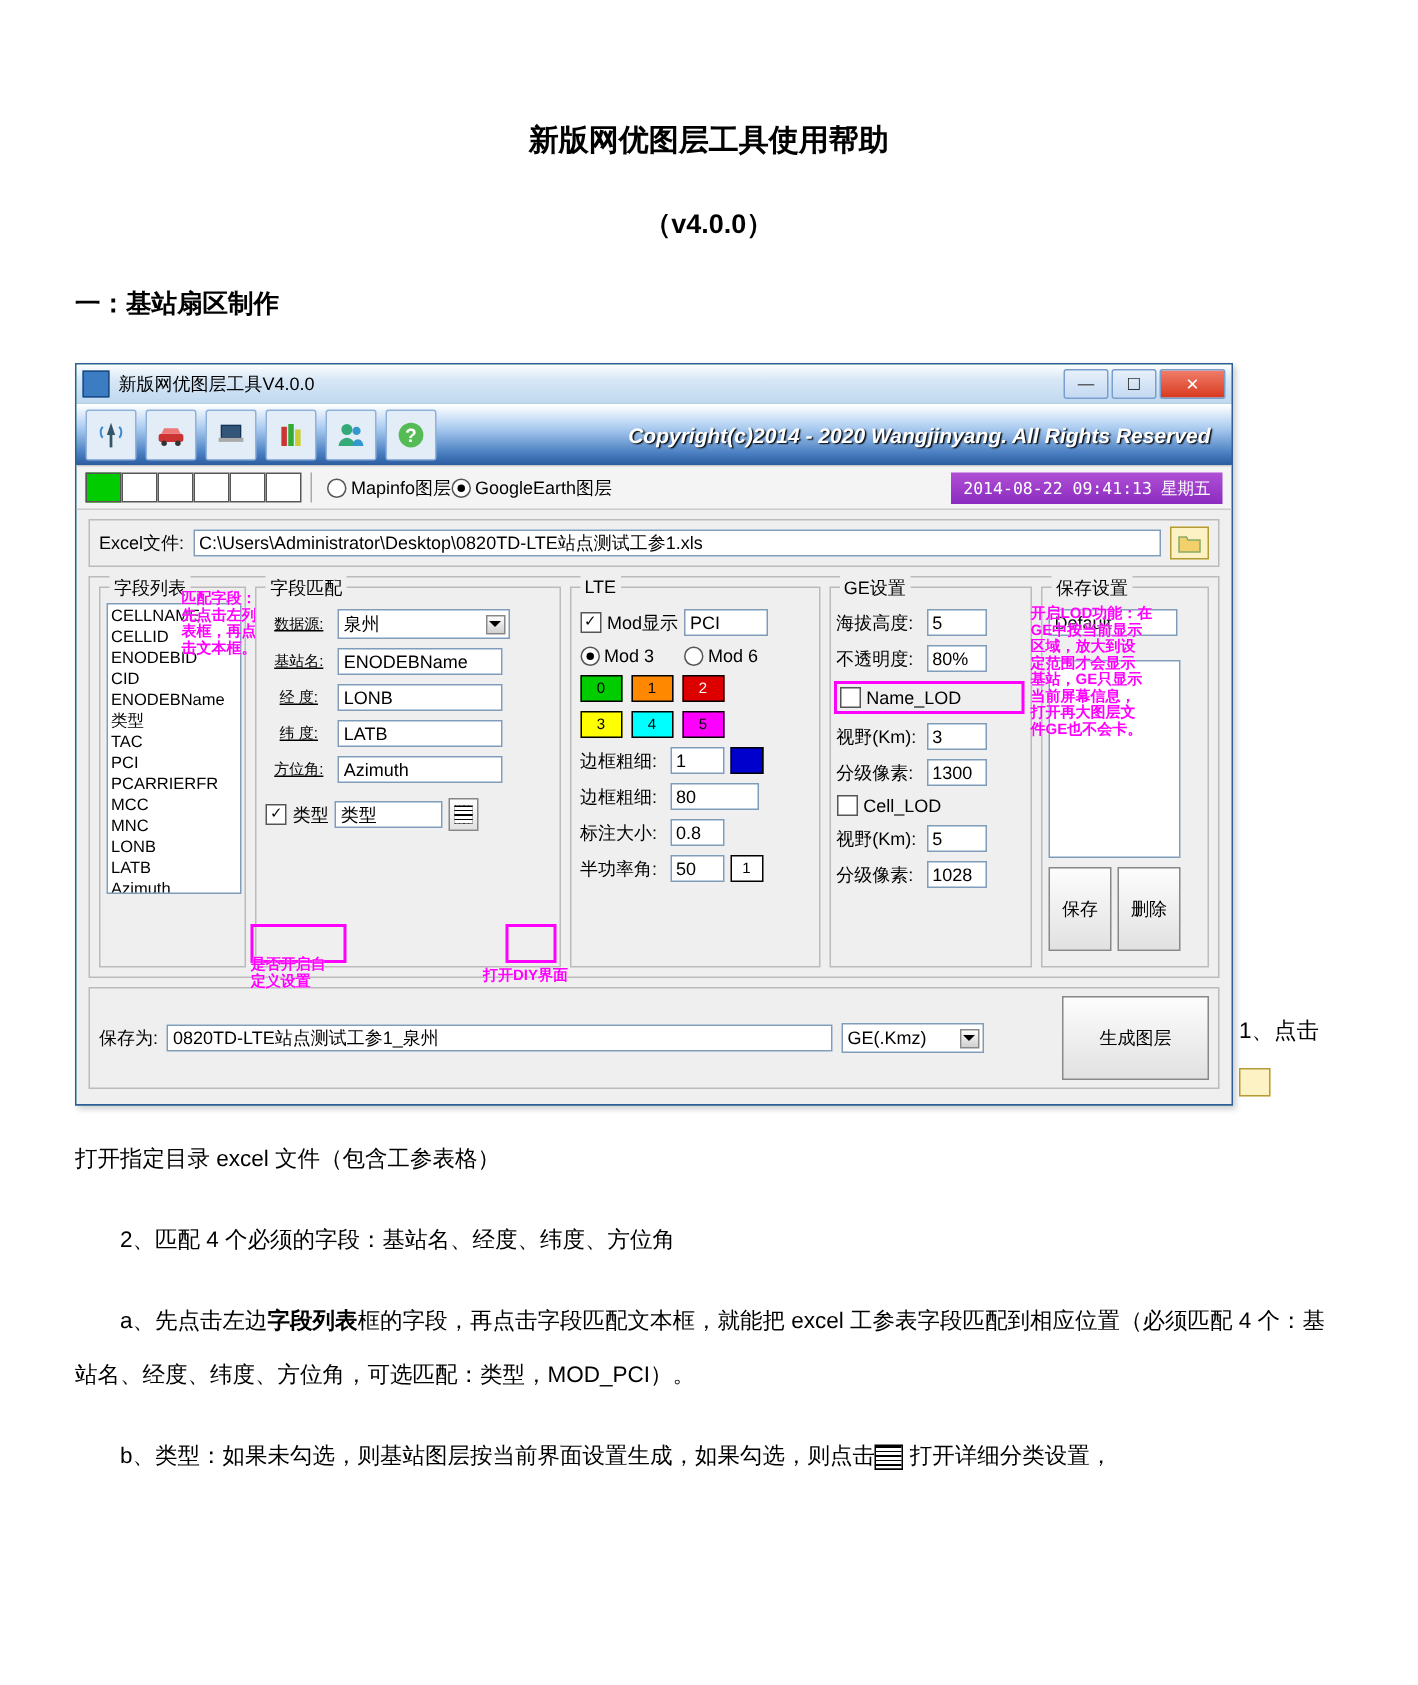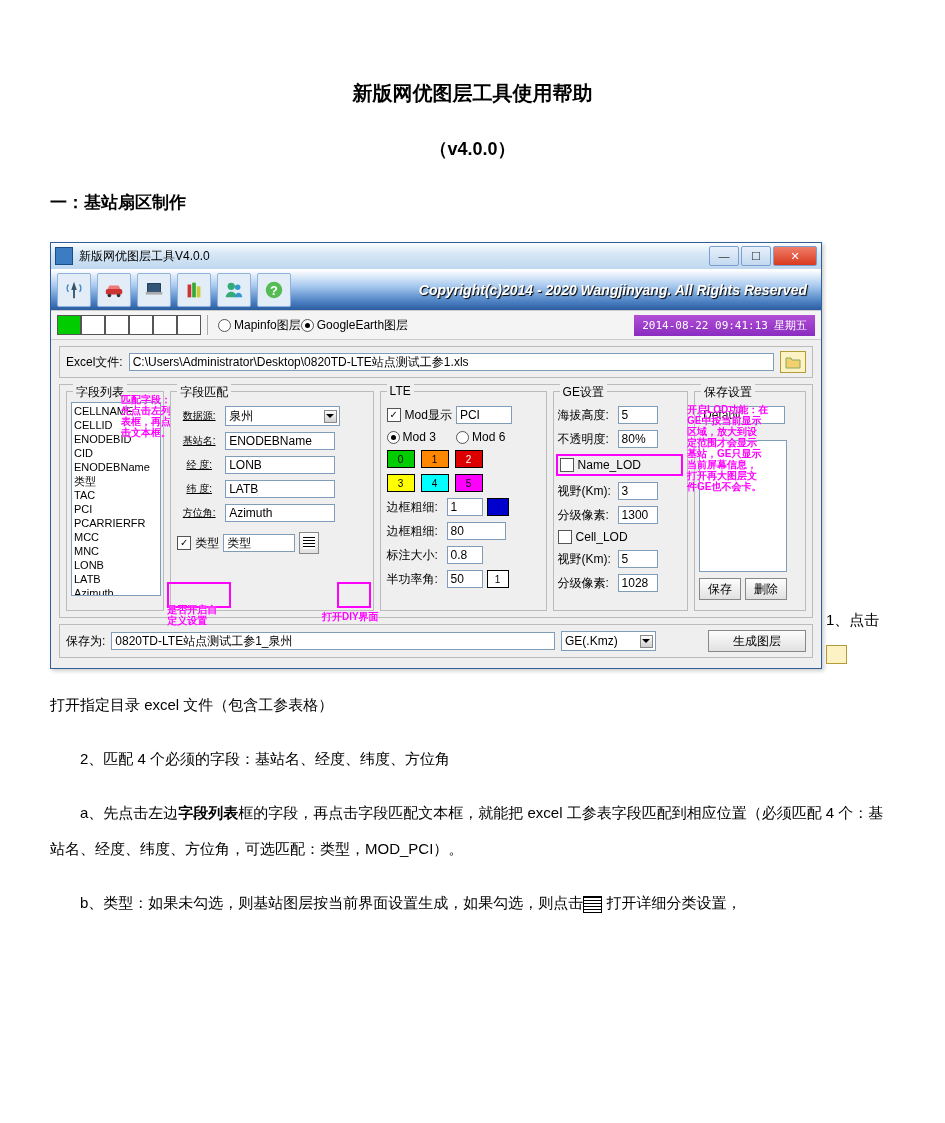--- a/index.html
+++ b/index.html
@@ -126,21 +126,21 @@
     border:1px solid #bbb; background:#efefef;
     padding:4px 6px; display:flex; align-items:center; gap:6px; margin-bottom:6px;
   }
   .textbox {
     background:#fff; border:1px solid #7f9db9; height:18px;
     padding:0 3px; font-size:12px; display:inline-flex; align-items:center;
     box-sizing:border-box;
   }
   .btn {
     background: linear-gradient(#fdfdfd,#e1e1e1);
-    border:1px solid #888; height:20px; padding:0 8px;
+    border:1px solid #888; height:20px; padding:17px 8px;
     font-size:12px; display:inline-flex; align-items:center; justify-content:center;
   }
   .open-btn {
     width:24px;height:20px;background:#fdf2c4;border:1px solid #b39b35;
     display:flex;align-items:center;justify-content:center;
   }
 
   .panels {
     display:flex; gap:6px; border:1px solid #bbb; padding:6px; background:#efefef;
   }

